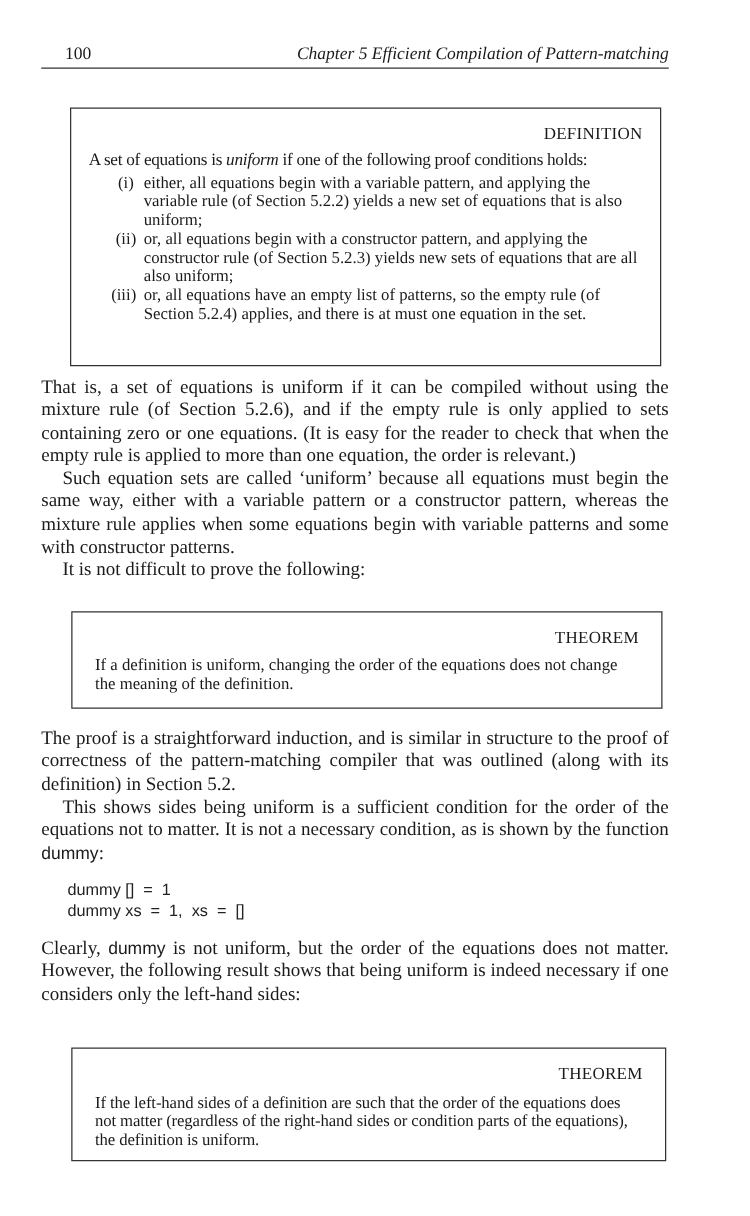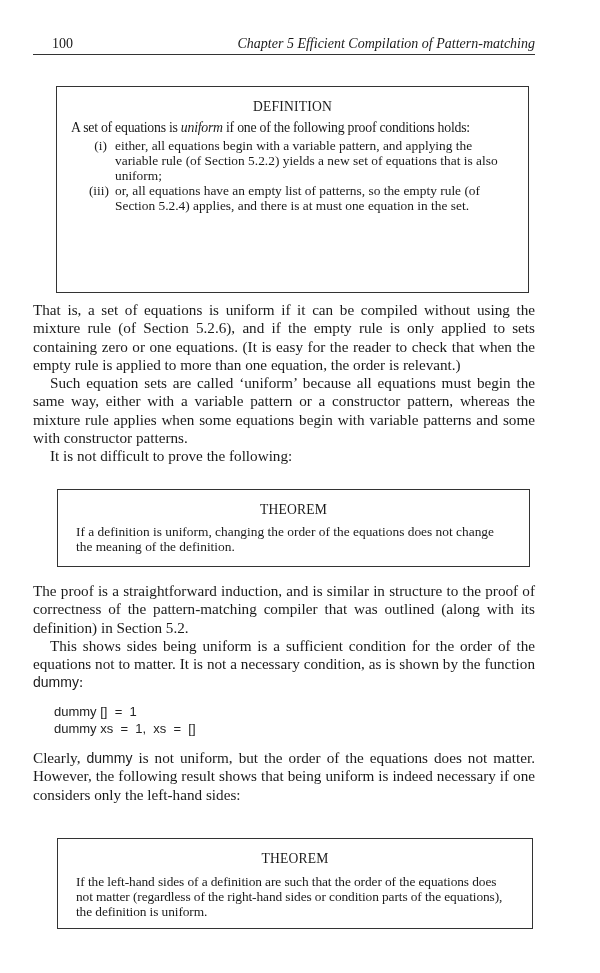--- a/index.html
+++ b/index.html
@@ -12,21 +12,21 @@
     position: absolute; left: 33px; top: 32px; width: 502px; height: 22px;
     border-bottom: 1.5px solid #333;
   }
   .page-num { position: absolute; left: 0; top: 4px; font-size: 14px; margin-left: 19px; }
   .running-title { position: absolute; right: 0; top: 4px; font-size: 14px; font-style: italic; }
 
   .box {
     position: absolute; border: 1.6px solid #333; box-sizing: border-box;
     background: #fff;
   }
-  .box-title { text-align: center; font-size: 13.6px; letter-spacing: 0.2px; }
+  .box-title { text-align: right; font-size: 13.6px; letter-spacing: 0.2px; }
   .box p { margin: 0; font-size: 13.4px; line-height: 15px; }
 
   #def-box { left: 56px; top: 86px; width: 473px; height: 207px; padding: 12px 14px 0 14px; }
   #def-box .box-title { margin-bottom: 5px; }
   #def-box .intro { font-size: 13.8px; letter-spacing: -0.25px; margin-bottom: 3px; }
   .cond { position: relative; padding-left: 44px; font-size: 13.4px; line-height: 15px; margin-bottom: 0; }
   .cond .num { position: absolute; left: 2px; top: 0; width: 36px; text-align: right; }
   .cond.c1 .num { left: 5px; width: 31px; }
 
   .body-text { position: absolute; left: 33px; width: 502px; font-size: 15.2px; line-height: 18.3px; text-align: justify; }
@@ -51,20 +51,21 @@
 
 <div class="header">
   <span class="page-num">100</span>
   <span class="running-title">Chapter 5  Efficient Compilation of Pattern-matching</span>
 </div>
 
 <div class="box" id="def-box">
   <div class="box-title">DEFINITION</div>
   <p class="intro"><span>A set of equations is </span><i>uniform</i><span> if one of the following proof conditions holds:</span></p>
   <p class="cond c1"><span class="num">(i)</span><span>either, all equations begin with a variable pattern, and applying the variable rule (of Section 5.2.2) yields a new set of equations that is also uniform;</span></p>
+  <p class="cond"><span class="num">(ii)</span><span>or, all equations begin with a constructor pattern, and applying the constructor rule (of Section 5.2.3) yields new sets of equations that are all also uniform;</span></p>
   <p class="cond"><span class="num">(iii)</span><span>or, all equations have an empty list of patterns, so the empty rule (of Section 5.2.4) applies, and there is at must one equation in the set.</span></p>
 </div>
 
 <div class="body-text" style="top:301px;">
   <p>That is, a set of equations is uniform if it can be compiled without using the mixture rule (of Section 5.2.6), and if the empty rule is only applied to sets containing zero or one equations. (It is easy for the reader to check that when the empty rule is applied to more than one equation, the order is relevant.)</p>
   <p class="indent">Such equation sets are called ‘uniform’ because all equations must begin the same way, either with a variable pattern or a constructor pattern, whereas the mixture rule applies when some equations begin with variable patterns and some with constructor patterns.</p>
   <p class="indent">It is not difficult to prove the following:</p>
 </div>
 
 <div class="box" id="thm1">

